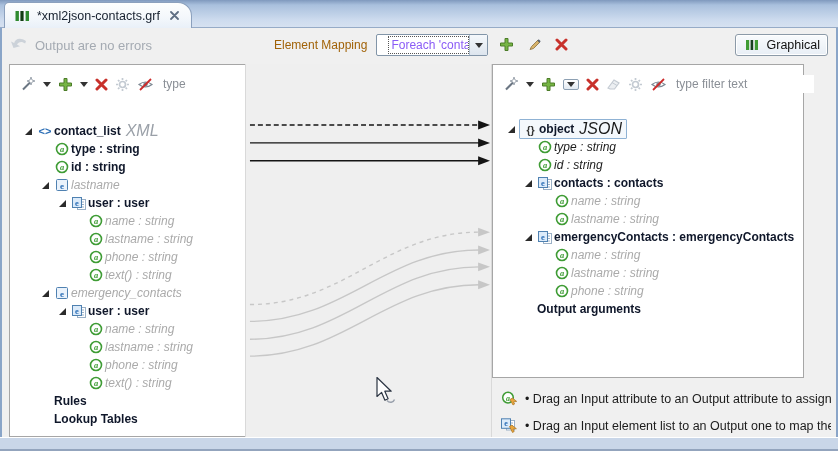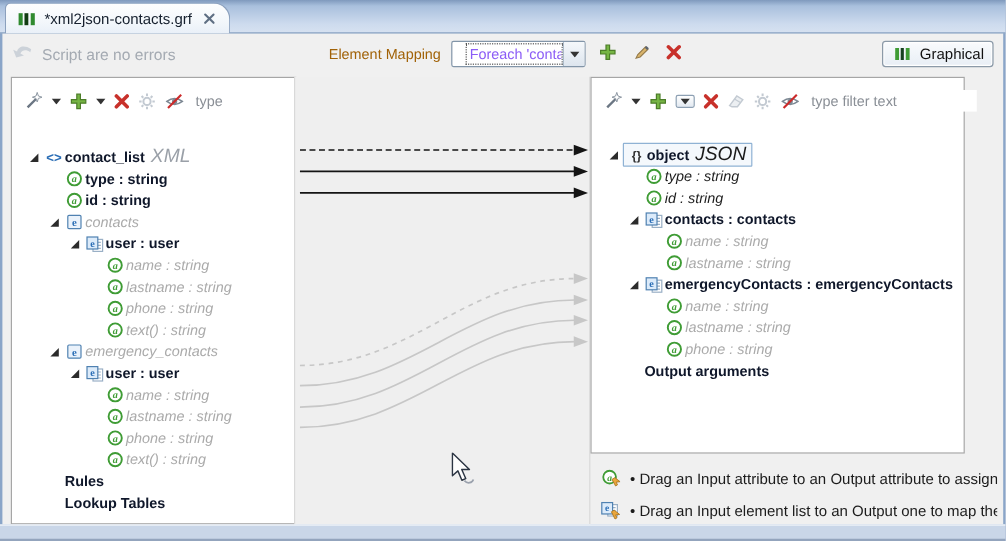--- a/index.html
+++ b/index.html
@@ -128,21 +128,21 @@
 
 <div class="content">
 
   <div class="toolbar">
     <div class="status">
       <span>
         <svg width="18" height="14" viewBox="0 0 18 14">
             <path d="M16 5 C10 1 5 3 4.2 7 L1 5.5 L3.5 12 L10 10.2 L7 8.6 C8.5 5.5 12 5 15.2 7.6 Z" fill="#ccd2d9"></path>
           </svg>
       </span>
-      <span class="status-text">Script are no errors</span>
+      <span class="status-text">Output are no errors</span>
     </div>
     <div class="grp-center">
       <span class="em-label">Element Mapping</span>
       <div class="combo">
         <span class="combo-text">Foreach 'contact</span>
         <span class="combo-arrow">
           <svg width="8" height="5" viewBox="0 0 8 5">
               <polygon points="0,0 8,0 4,5" fill="#333"></polygon>
             </svg>
         </span>
@@ -267,21 +267,21 @@
             <svg width="9" height="9" viewBox="0 0 9 9">
               <polygon points="8,1 8,8 1,8" fill="#2b2b2b"></polygon>
             </svg>
           </span>
           <span class="ticon">
             <svg width="14" height="14" viewBox="0 0 14 14">
               <rect x="1.5" y="1.5" width="11" height="11" rx="1" fill="#eaf2fb" stroke="#4f81b1"></rect>
               <text x="7" y="10.5" font-size="9" font-weight="bold" fill="#2a6db5" text-anchor="middle" style="font-family:Liberation Serif, serif">e</text>
             </svg>
           </span>
-          <span class="lbl dim">contacts</span>
+          <span class="lbl dim">lastname</span>
         </div>
         <div class="trow" style="padding-left:44px">
           <span class="exp">
             <svg width="9" height="9" viewBox="0 0 9 9">
               <polygon points="8,1 8,8 1,8" fill="#2b2b2b"></polygon>
             </svg>
           </span>
           <span class="ticon">
             <svg width="16" height="15" viewBox="0 0 16 15">
               <rect x="6.5" y="3.5" width="8" height="10" fill="#fff" stroke="#9ab0c6"></rect>

